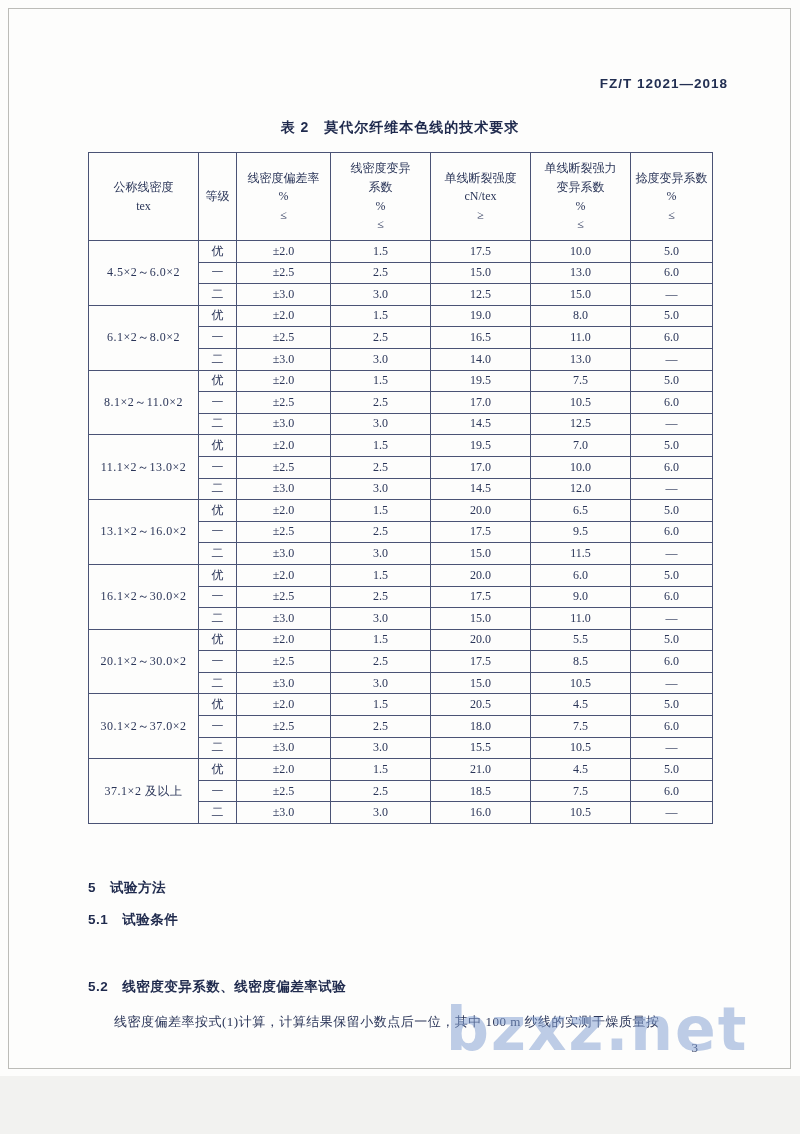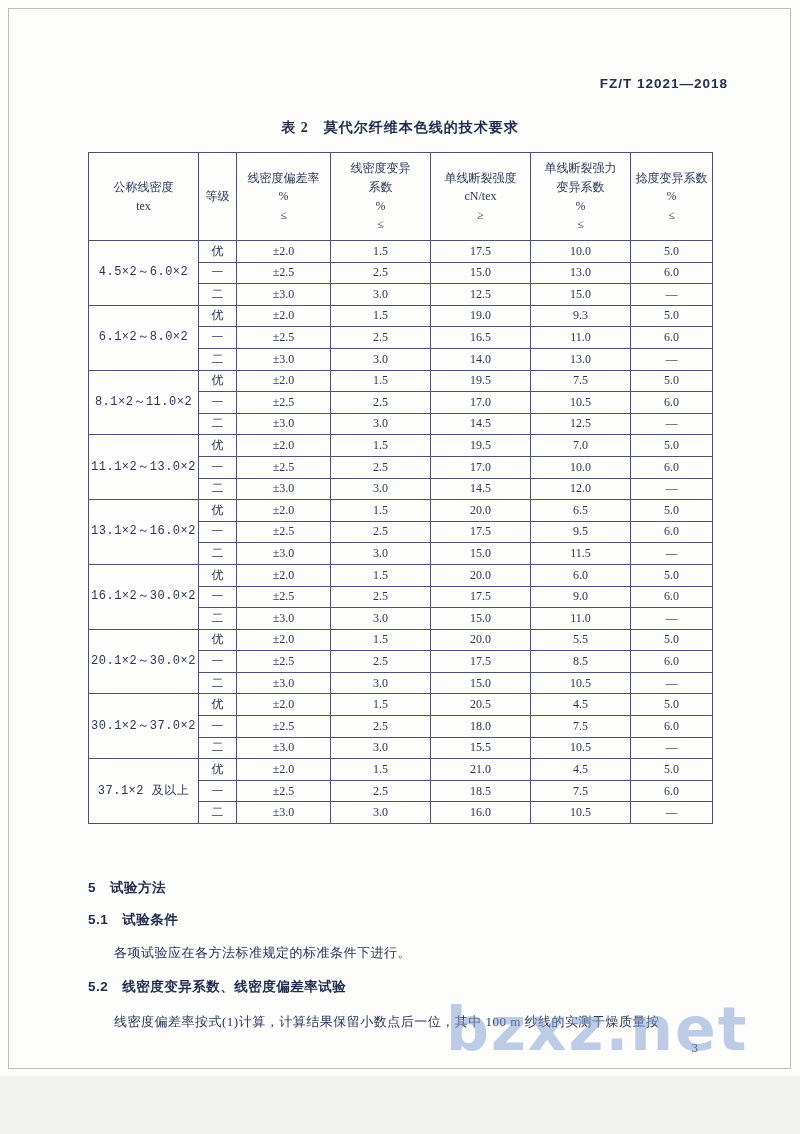--- a/index.html
+++ b/index.html
@@ -24,21 +24,21 @@
     position:absolute; top:76px; right:72px;
     font-size:13.5px; font-weight:bold; letter-spacing:1px;
     color:#22declared2f52; color:#222f52;
     font-family:"Liberation Sans","DejaVu Sans",sans-serif;
   }
   .table-title {
     position:absolute; top:119px; left:0; right:0;
     text-align:center;
     font-size:14px; font-weight:bold; letter-spacing:1px;
     color:#1f2a4d;
-    font-family:Liberation Serif, serif;
+    font-family:Liberation Sans, sans-serif;
   }
   table.std-table {
     position:absolute; left:88px; top:152px;
     width:624px;
     border-collapse:collapse;
     table-layout:fixed;
     font-size:12px;
     color:#2a3558;
   }
   .std-table th, .std-table td {
@@ -52,21 +52,21 @@
     font-weight:normal;
     white-space:pre-line;
     line-height:1.55;
     padding:2px 1px;
   }
   .std-table td {
     height:21.6px;
     padding:0 2px;
     line-height:1.1;
   }
-  .std-table td.range-cell { letter-spacing:0.5px;font-family:Liberation Mono, monospace; }
+  .std-table td.range-cell { letter-spacing:0.5px; }
   .heading {
     position:absolute; left:88px;
     font-family:"Liberation Sans","DejaVu Sans",sans-serif;
     font-weight:bold;
     font-size:13.5px;
     color:#1f2a4d;
     letter-spacing:0.5px;
   }
   .bodytext {
     position:absolute; left:88px; width:628px;
@@ -167,21 +167,21 @@
           <td>12.5</td>
           <td>15.0</td>
           <td>—</td>
         </tr>
         <tr>
           <td rowspan="3" class="range-cell">6.1×2～8.0×2</td>
           <td>优</td>
           <td>±2.0</td>
           <td>1.5</td>
           <td>19.0</td>
-          <td>9.3</td>
+          <td>8.0</td>
           <td>5.0</td>
         </tr>
         <tr>
           <td>一</td>
           <td>±2.5</td>
           <td>2.5</td>
           <td>16.5</td>
           <td>11.0</td>
           <td>6.0</td>
         </tr>
@@ -366,19 +366,18 @@
           <td>3.0</td>
           <td>16.0</td>
           <td>10.5</td>
           <td>—</td>
         </tr>
       </tbody>
   </table>
 
   <div class="heading s5-title">5　试验方法</div>
   <div class="heading s51-title">5.1　试验条件</div>
-  <div class="bodytext s51-body">各项试验应在各方法标准规定的标准条件下进行。</div>
   <div class="heading s52-title">5.2　线密度变异系数、线密度偏差率试验</div>
   <div class="bodytext s52-body">线密度偏差率按式(1)计算，计算结果保留小数点后一位，其中 100 m 纱线的实测干燥质量按</div>
 
   <div class="watermark">bzxz.net</div>
   <div class="page-num">3</div>
 </div>
 
 </body></html>

